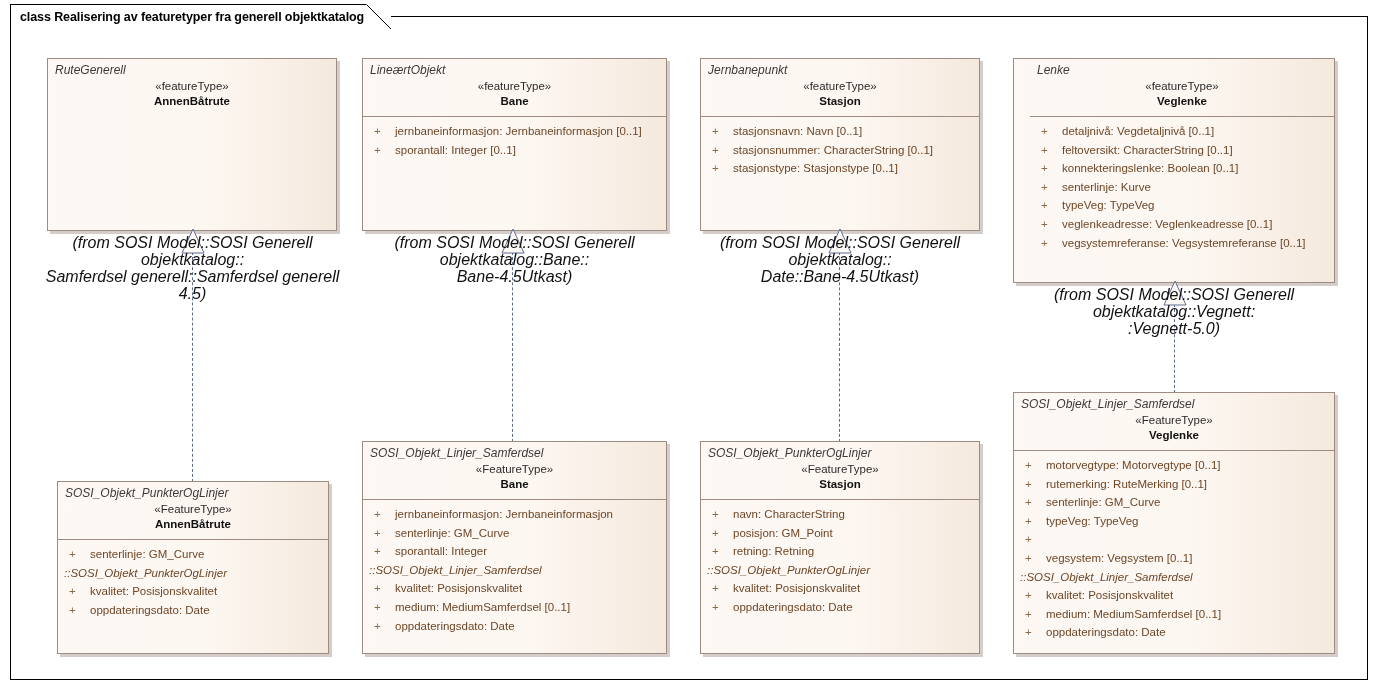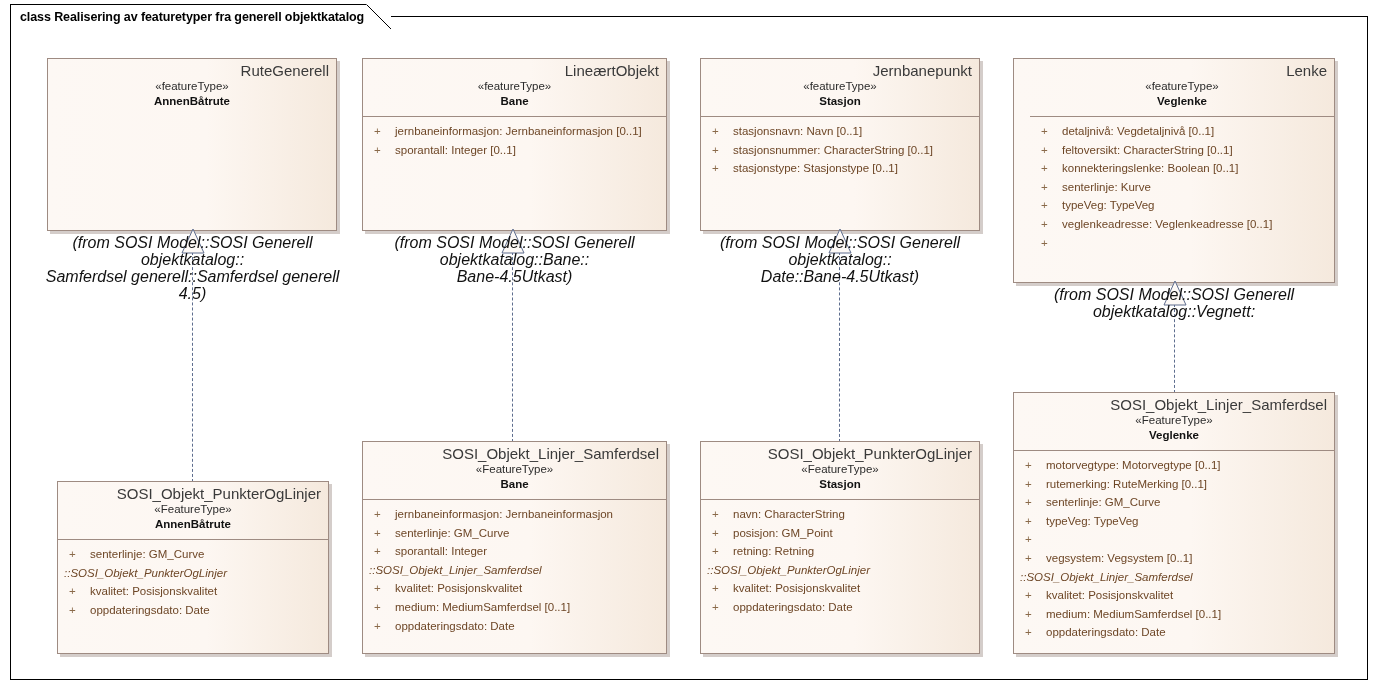--- a/index.html
+++ b/index.html
@@ -80,22 +80,22 @@
     box-sizing: border-box;
     border: 1px solid #9e8b82;
     background: linear-gradient(to right, #fdf8f4 0%, #fdf7f2 55%, #f5e9dd 100%);
     box-shadow: 3px 3px 0 0 rgba(160,145,138,0.45);
     z-index: 3;
   }
   .uml-head {
     padding: 4px 7px 7px 7px;
   }
   .uml-pkg {
-    text-align: right;
-    font-size: 15px;
+    font-size: 12px;
+    font-style: italic;
     color: #3a3a3a;
     line-height: 15px;
     white-space: nowrap;
   }
   .uml-stereo {
     text-align: center;
     font-size: 11.5px;
     color: #2b2b2b;
     line-height: 16px;
   }
@@ -287,20 +287,21 @@
       <div class="attr-row">
         <span class="attr-vis">+</span>
         <span class="attr-text">typeVeg: TypeVeg</span>
       </div>
       <div class="attr-row">
         <span class="attr-vis">+</span>
         <span class="attr-text">veglenkeadresse: Veglenkeadresse [0..1]</span>
       </div>
       <div class="attr-row">
         <span class="attr-vis">+</span>
+        <span class="attr-text">vegsystemreferanse: Vegsystemreferanse [0..1]</span>
       </div>
     </div>
   </div>
 
   <div class="from-caption" style="left:45px; top:234px; width:295px;">
     <div>(from SOSI Model::SOSI Generell objektkatalog::</div>
     <div>Samferdsel generell::Samferdsel generell 4.5)</div>
   </div>
 
   <div class="from-caption" style="left:357px; top:234px; width:315px;">
@@ -308,20 +309,21 @@
     <div>Bane-4.5Utkast)</div>
   </div>
 
   <div class="from-caption" style="left:695px; top:234px; width:290px;">
     <div>(from SOSI Model::SOSI Generell objektkatalog::</div>
     <div>Date::Bane-4.5Utkast)</div>
   </div>
 
   <div class="from-caption" style="left:1005px; top:286px; width:338px;">
     <div>(from SOSI Model::SOSI Generell objektkatalog::Vegnett:</div>
+    <div>:Vegnett-5.0)</div>
   </div>
 
   <div class="uml" style="left:57px; top:481px; width:272px; height:173px;">
     <div class="uml-head">
       <div class="uml-pkg">SOSI_Objekt_PunkterOgLinjer</div>
       <div class="uml-stereo">«FeatureType»</div>
       <div class="uml-name">AnnenBåtrute</div>
     </div>
     <div class="uml-sep"></div>
     <div class="uml-attrs">

